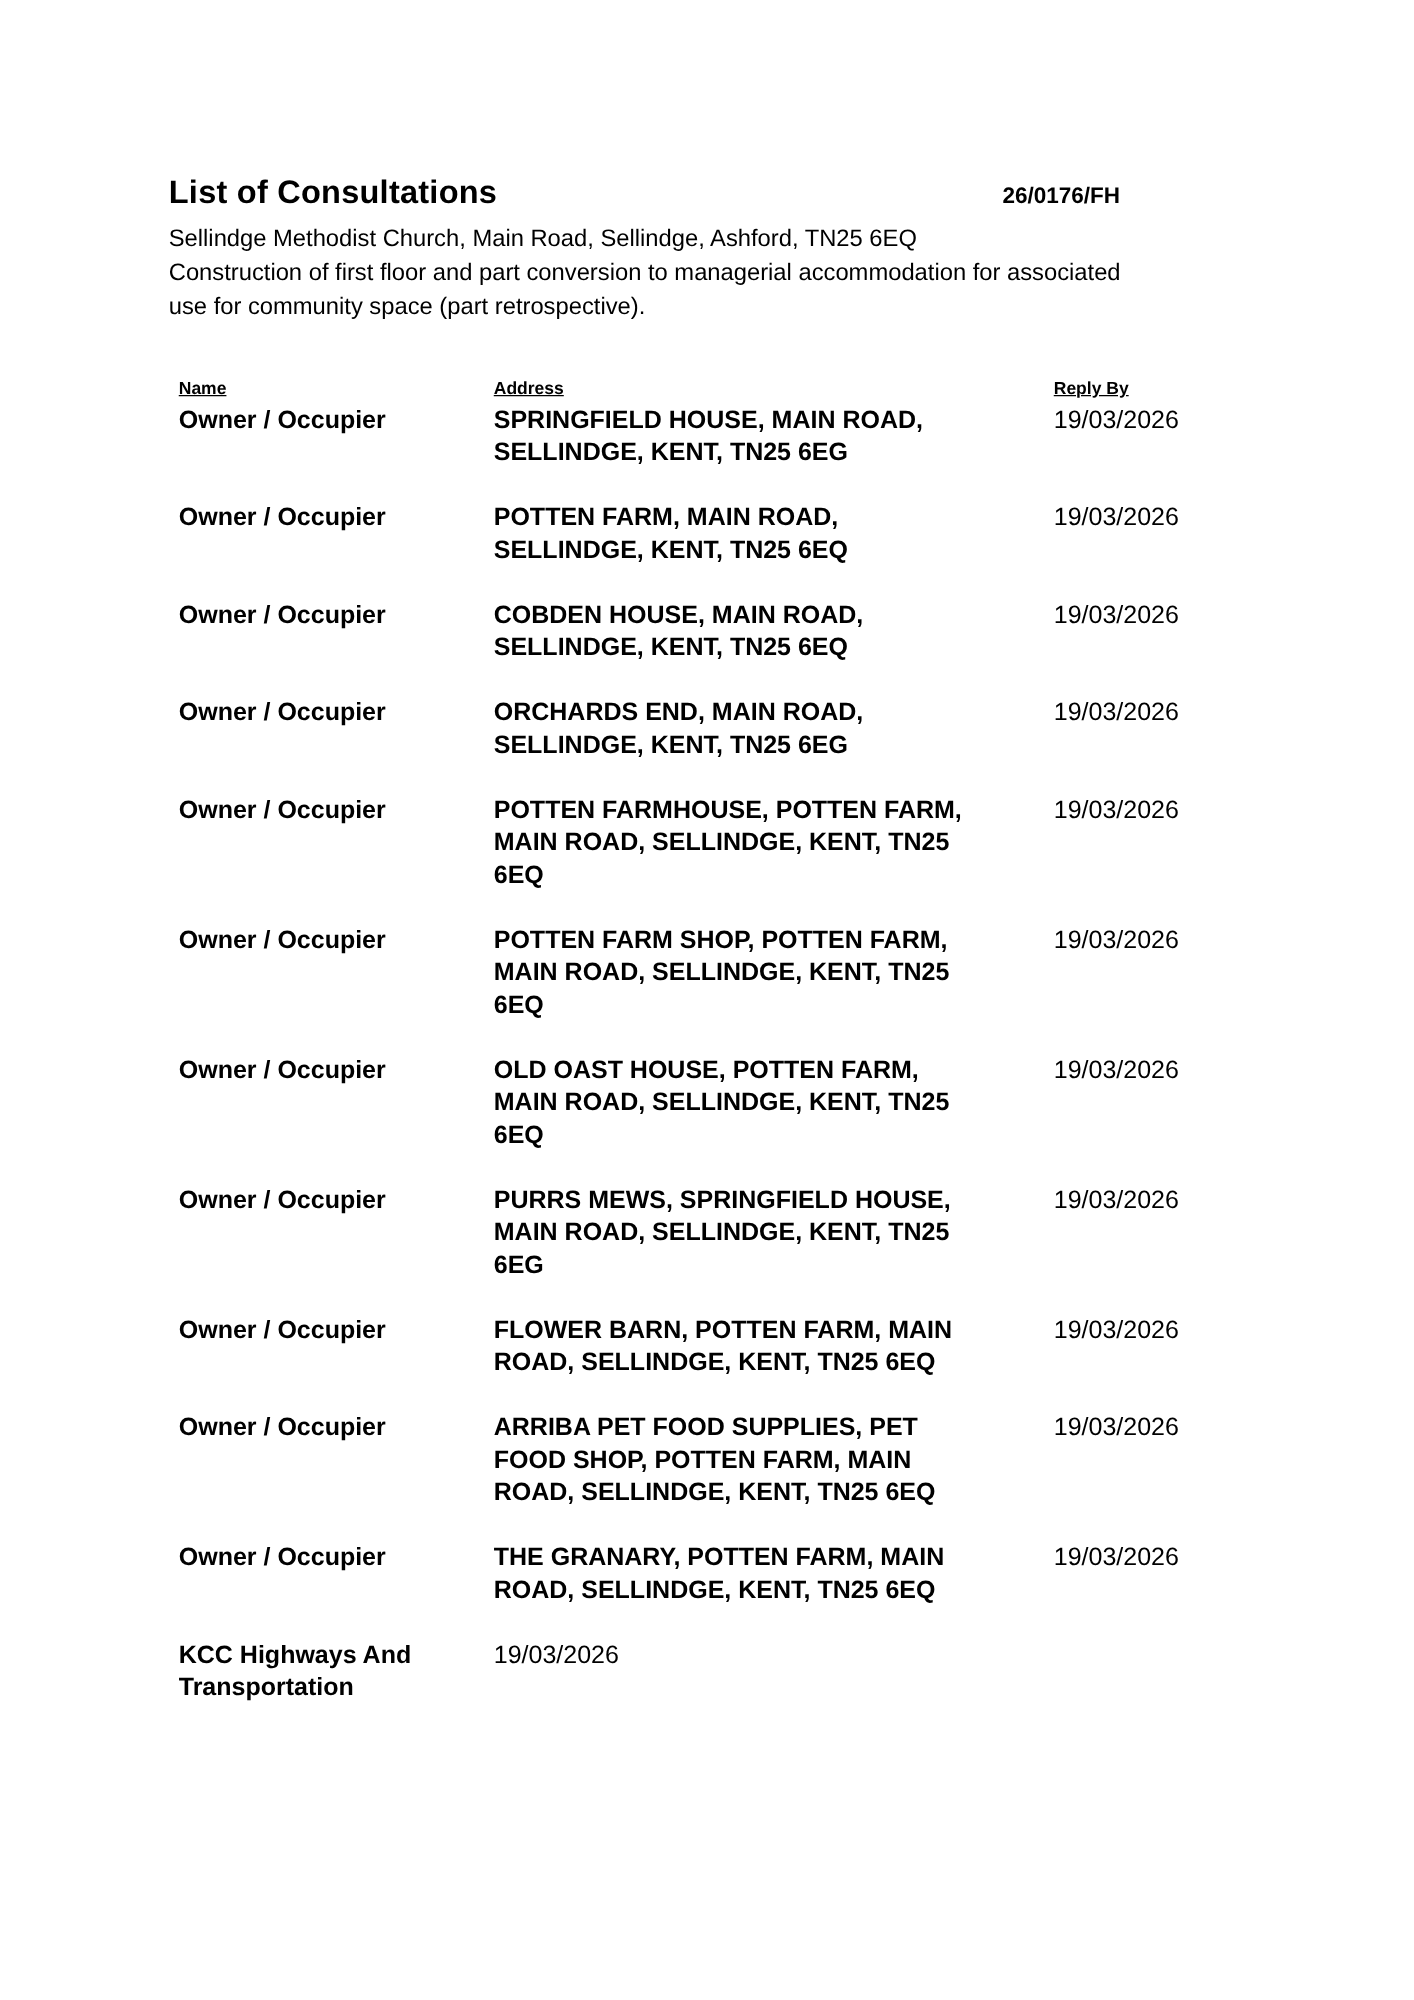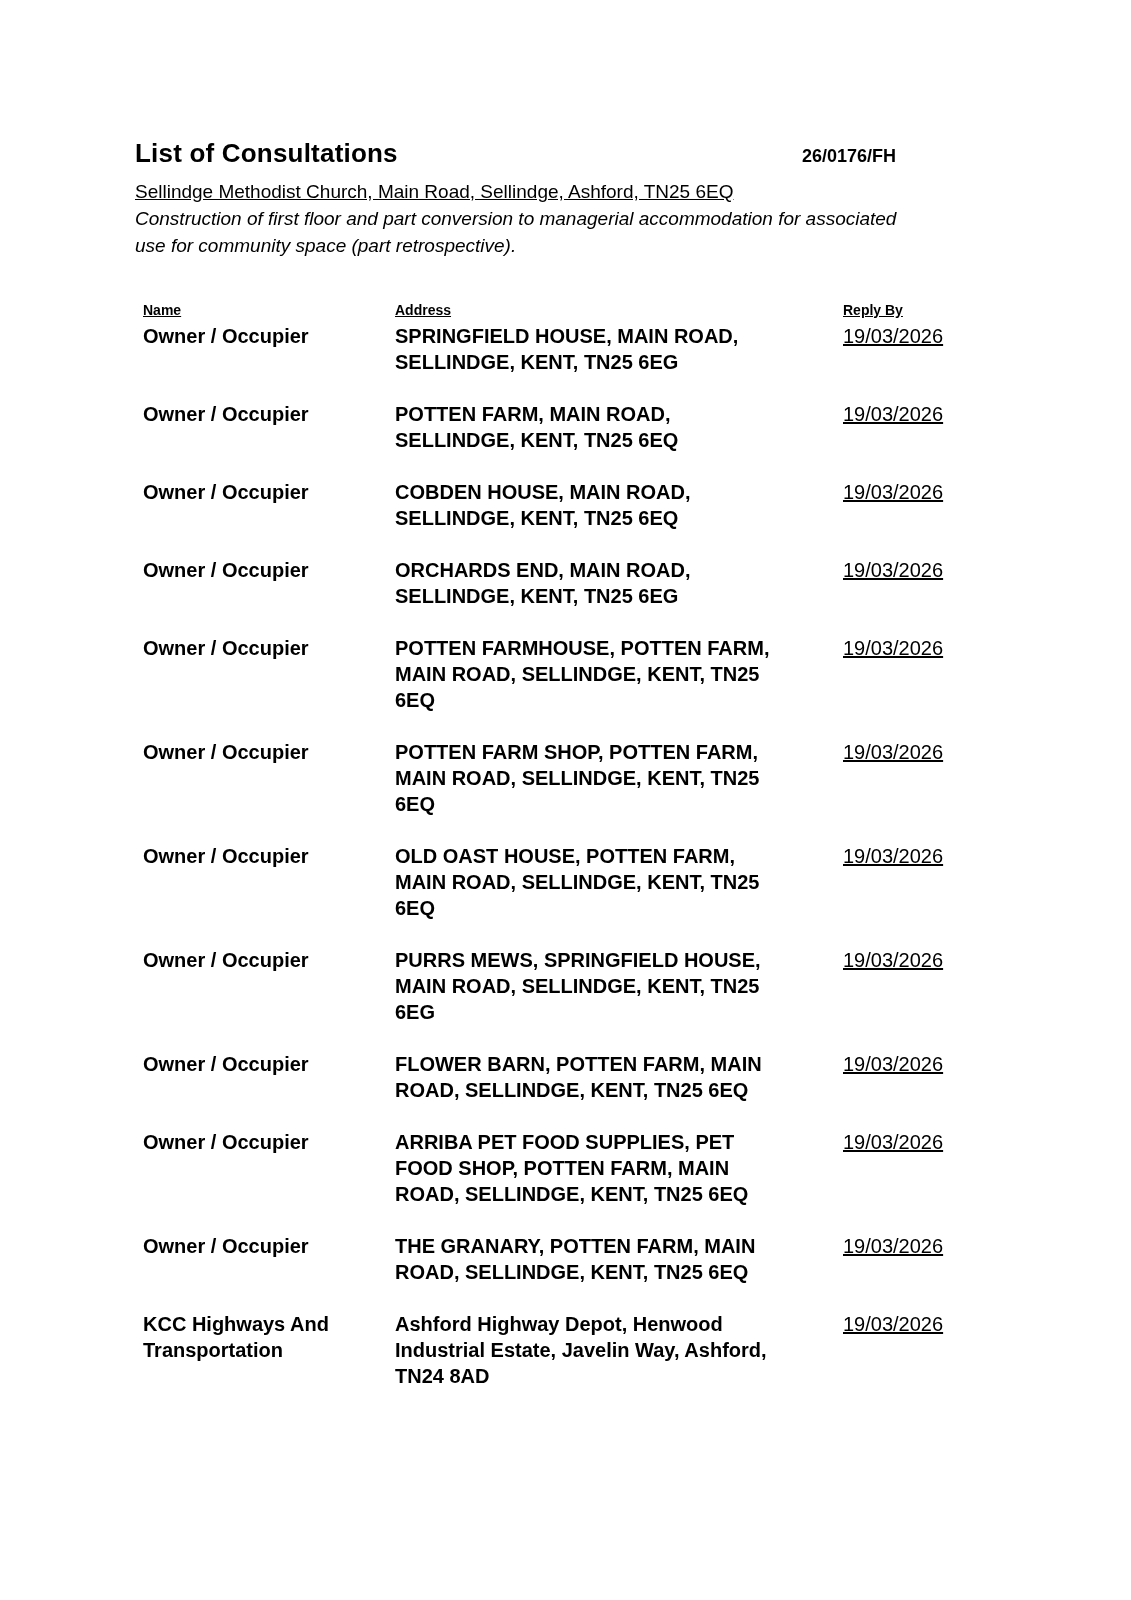--- a/index.html
+++ b/index.html
@@ -30,28 +30,26 @@
     font-size: 18px;
     font-weight: bold;
     margin-left: auto;
     margin-right: 100px;
     white-space: nowrap;
   }
   .site-address {
     margin-top: 9px;
     font-size: 19px;
     line-height: 27px;
-    text-decoration: underline;
   }
   .proposal {
     font-size: 19px;
     line-height: 27px;
     white-space: pre-line;
     max-width: 860px;
-    font-style: italic;
   }
   .table {
     margin-top: 38px;
     padding-left: 8px;
   }
   .trow {
     display: grid;
     grid-template-columns: 252px 448px auto;
     font-size: 20px;
     line-height: 26px;
@@ -65,21 +63,20 @@
     text-decoration: underline;
     font-size: 14px;
   }
   .cell-name, .cell-address {
     white-space: pre-line;
     padding-right: 14px;
     font-weight: bold;
   }
   .cell-reply {
     white-space: nowrap;
-    text-decoration: underline;
   }
 </style>
 </head>
 <body>
 
 <div class="page">
 
   <div class="title-row">
     <span class="doc-title">List of Consultations</span>
     <span class="case-ref">26/0176/FH</span>
@@ -175,20 +172,17 @@
     <div class="trow">
       <span class="cell-name">Owner / Occupier</span>
       <span class="cell-address">THE GRANARY, POTTEN FARM, MAIN
 ROAD, SELLINDGE, KENT, TN25 6EQ</span>
       <span class="cell-reply">19/03/2026</span>
     </div>
 
     <div class="trow">
       <span class="cell-name">KCC Highways And
 Transportation</span>
-      <span class="cell-address">Ashford Highway Depot, Henwood
-Industrial Estate, Javelin Way, Ashford,
-TN24 8AD</span>
       <span class="cell-reply">19/03/2026</span>
     </div>
 
   </div>
 </div>
 
 </body></html>

